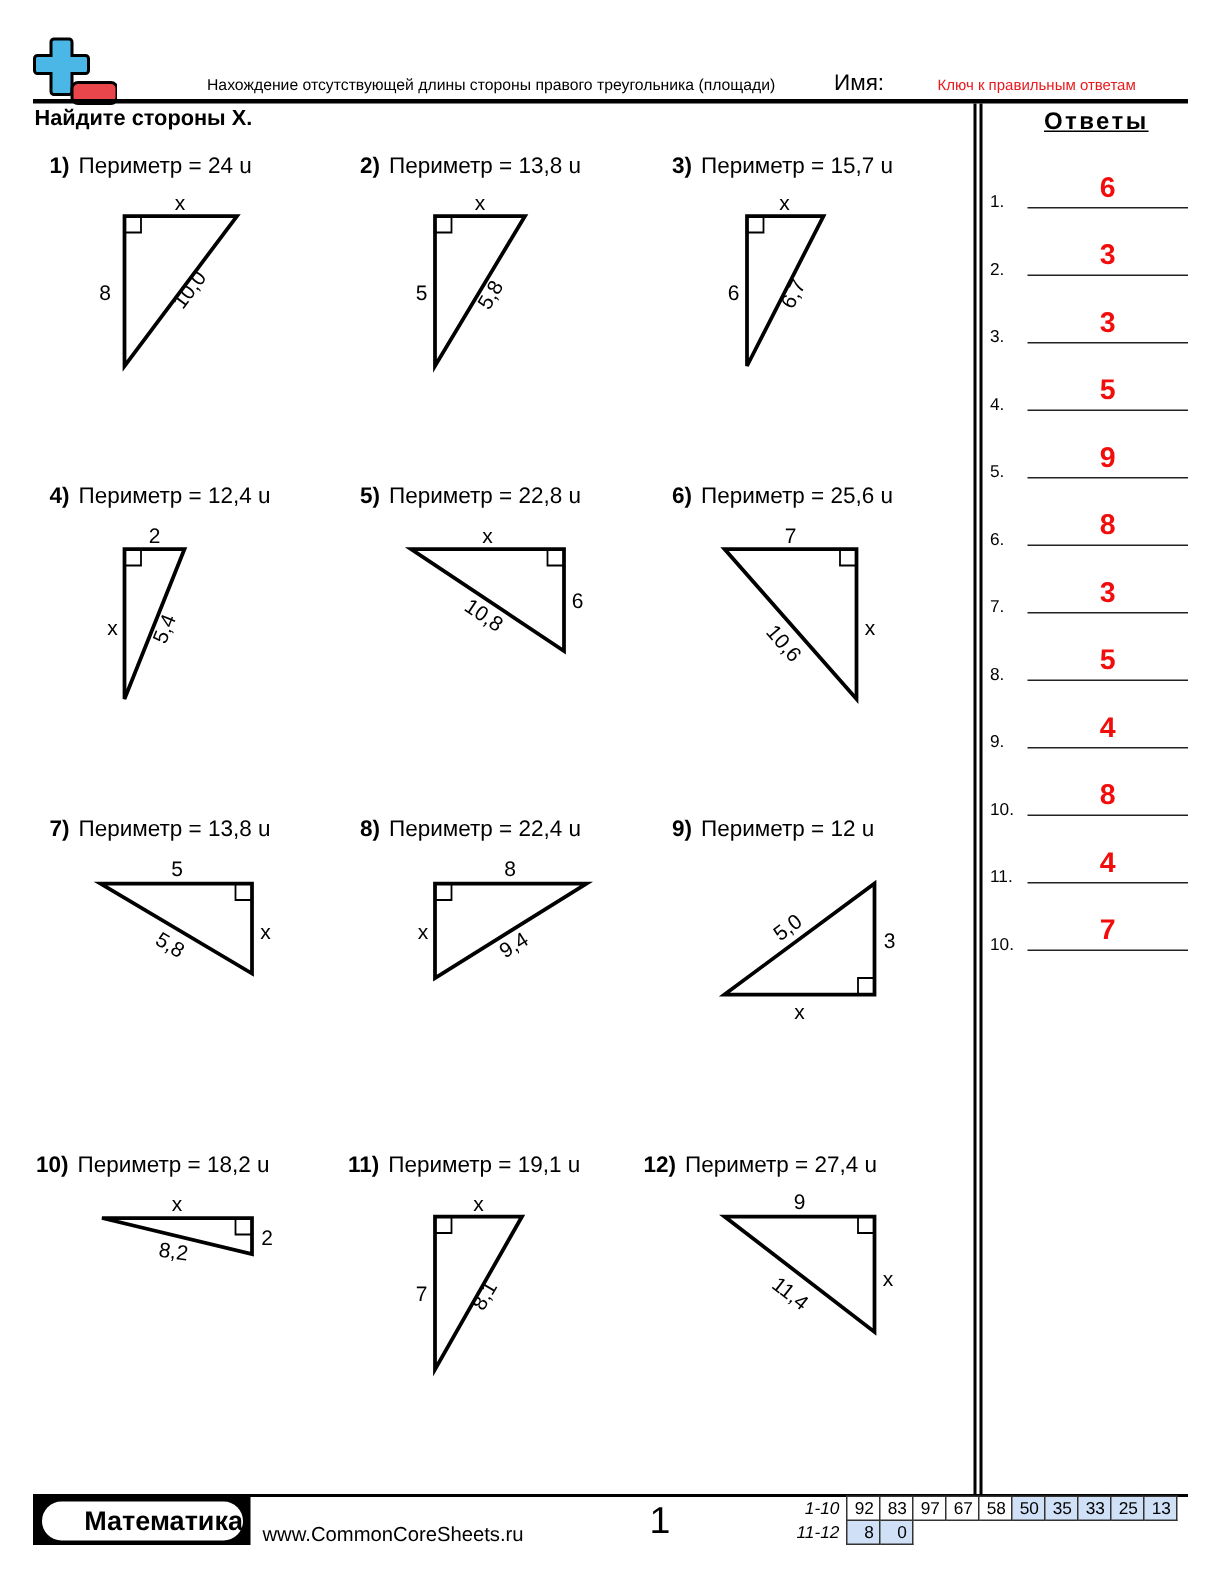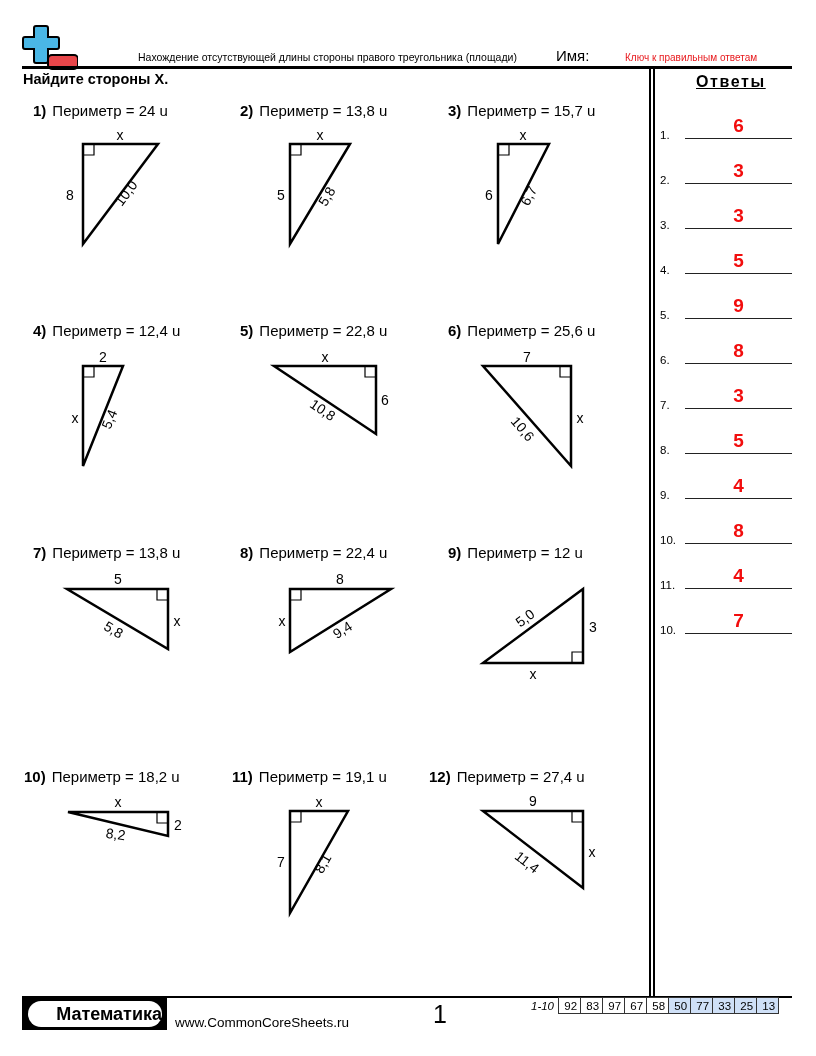--- a/index.html
+++ b/index.html
@@ -224,19 +224,25 @@
 <table class="score">
   <tbody>
       <tr>
     <td class="rl">1-10</td>
     <td class="c">92</td>
     <td class="c">83</td>
     <td class="c">97</td>
     <td class="c">67</td>
     <td class="c">58</td>
     <td class="c hl">50</td>
-    <td class="c hl">77</td>
+    <td class="c hl">35</td>
     <td class="c hl">33</td>
     <td class="c hl">25</td>
     <td class="c hl">13</td>
   </tr>
+  <tr>
+    <td class="rl">11-12</td>
+    <td class="c hl">8</td>
+    <td class="c hl">0</td>
+    <td colspan="8"></td>
+  </tr>
 </tbody>
   </table>
 
 </body></html>

